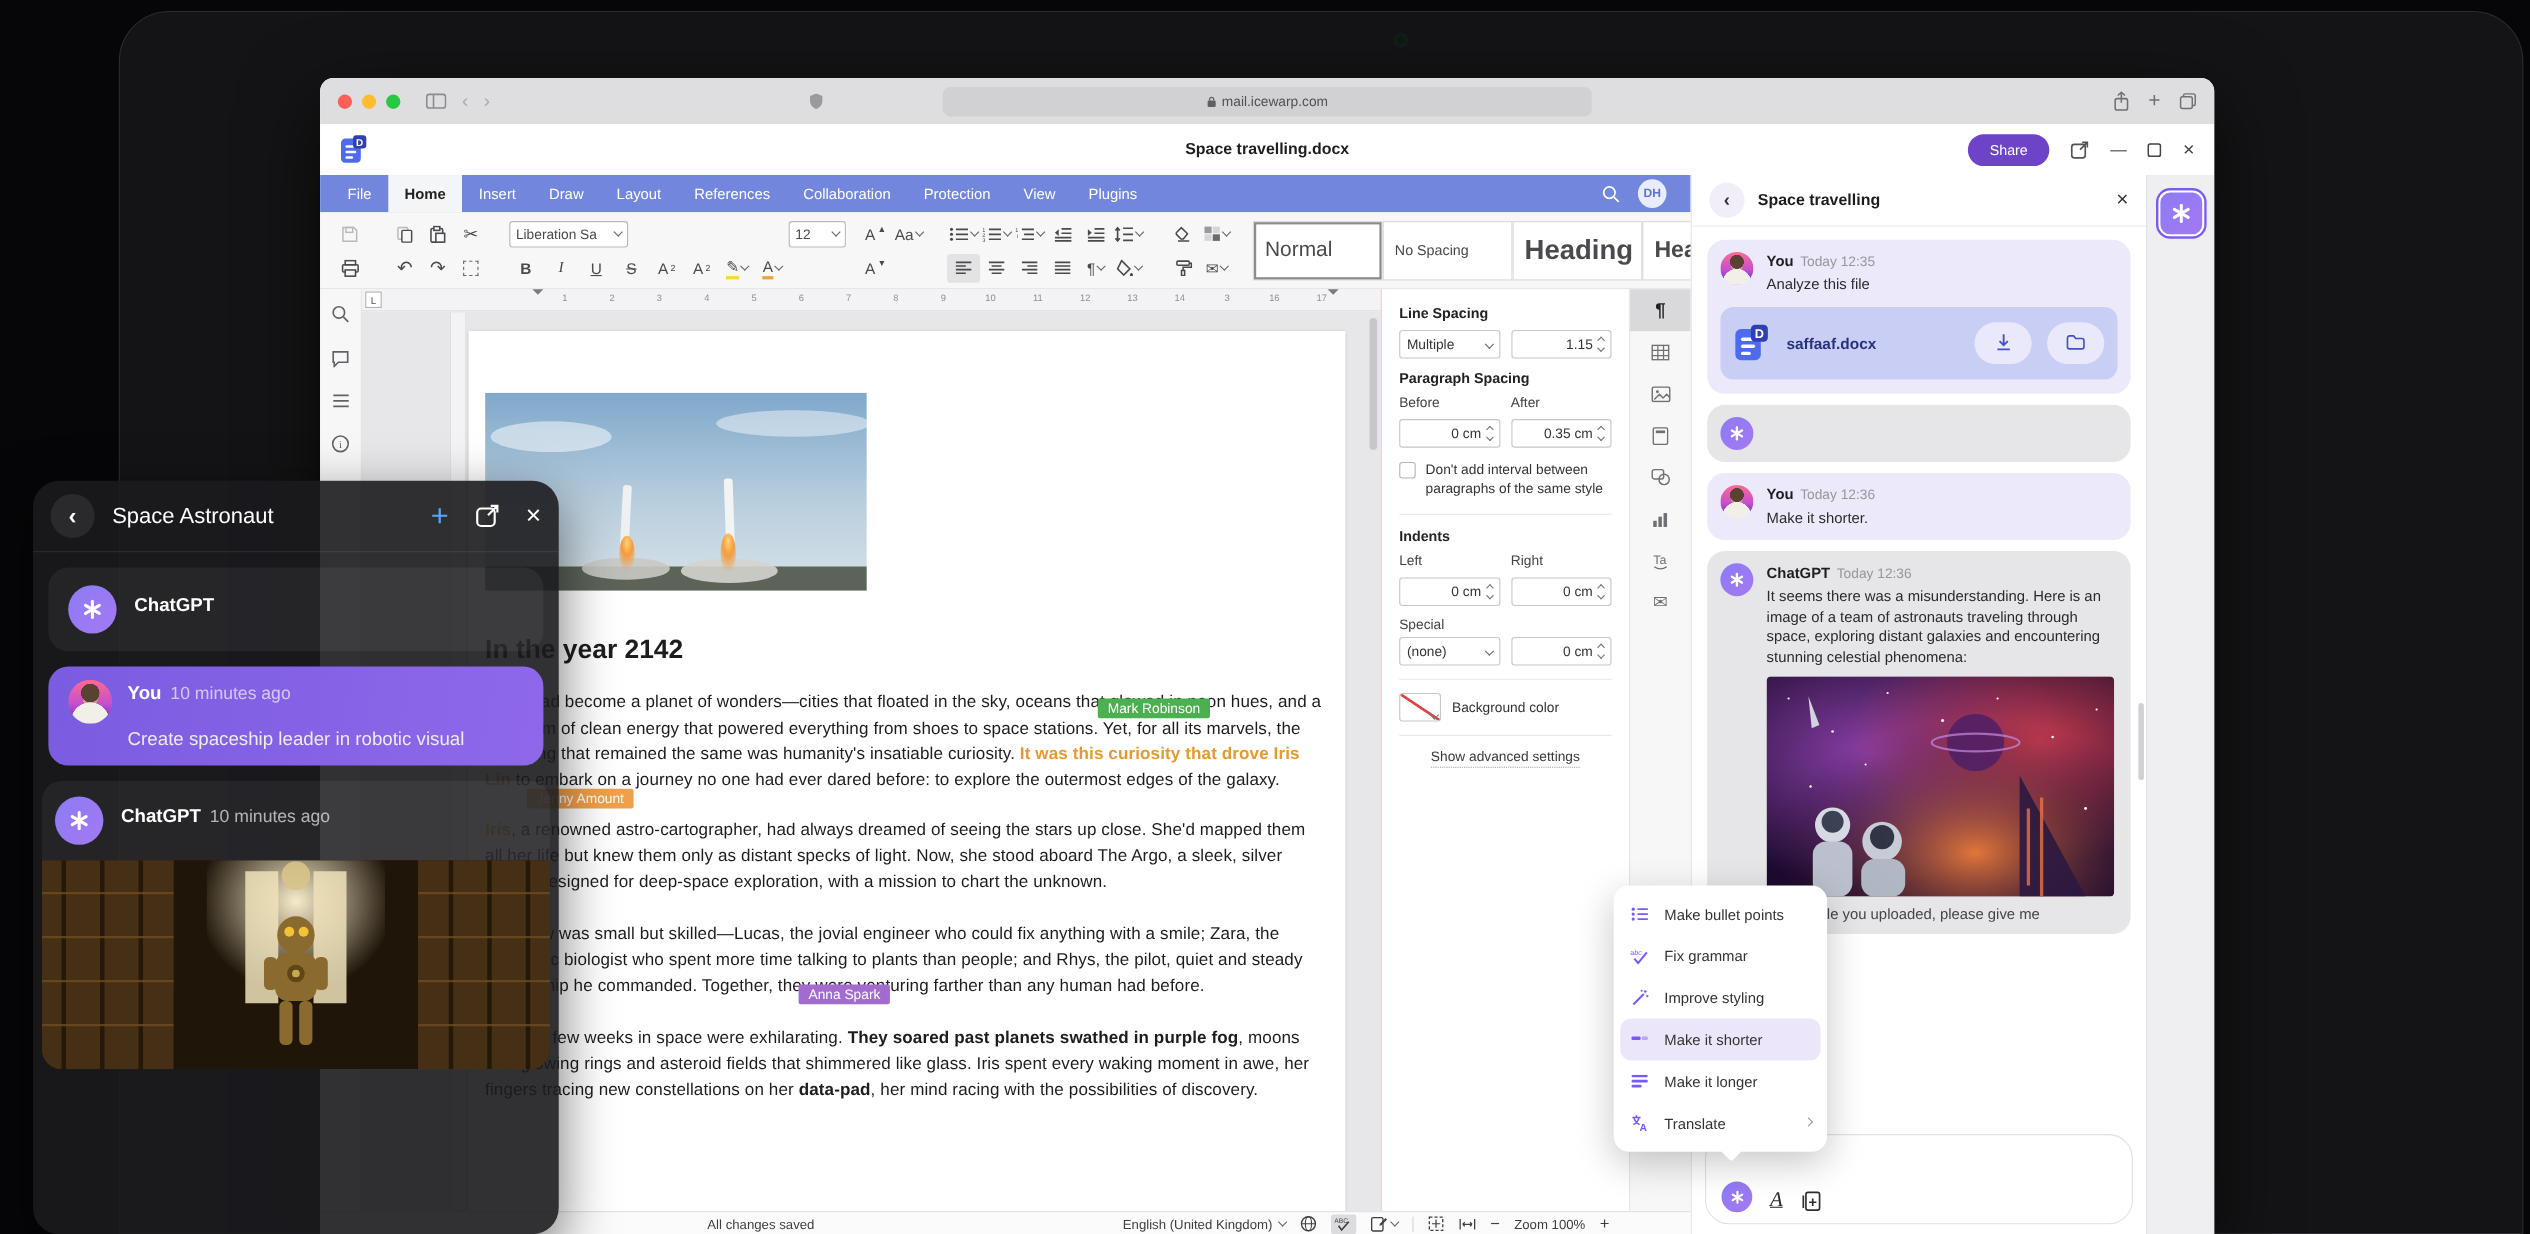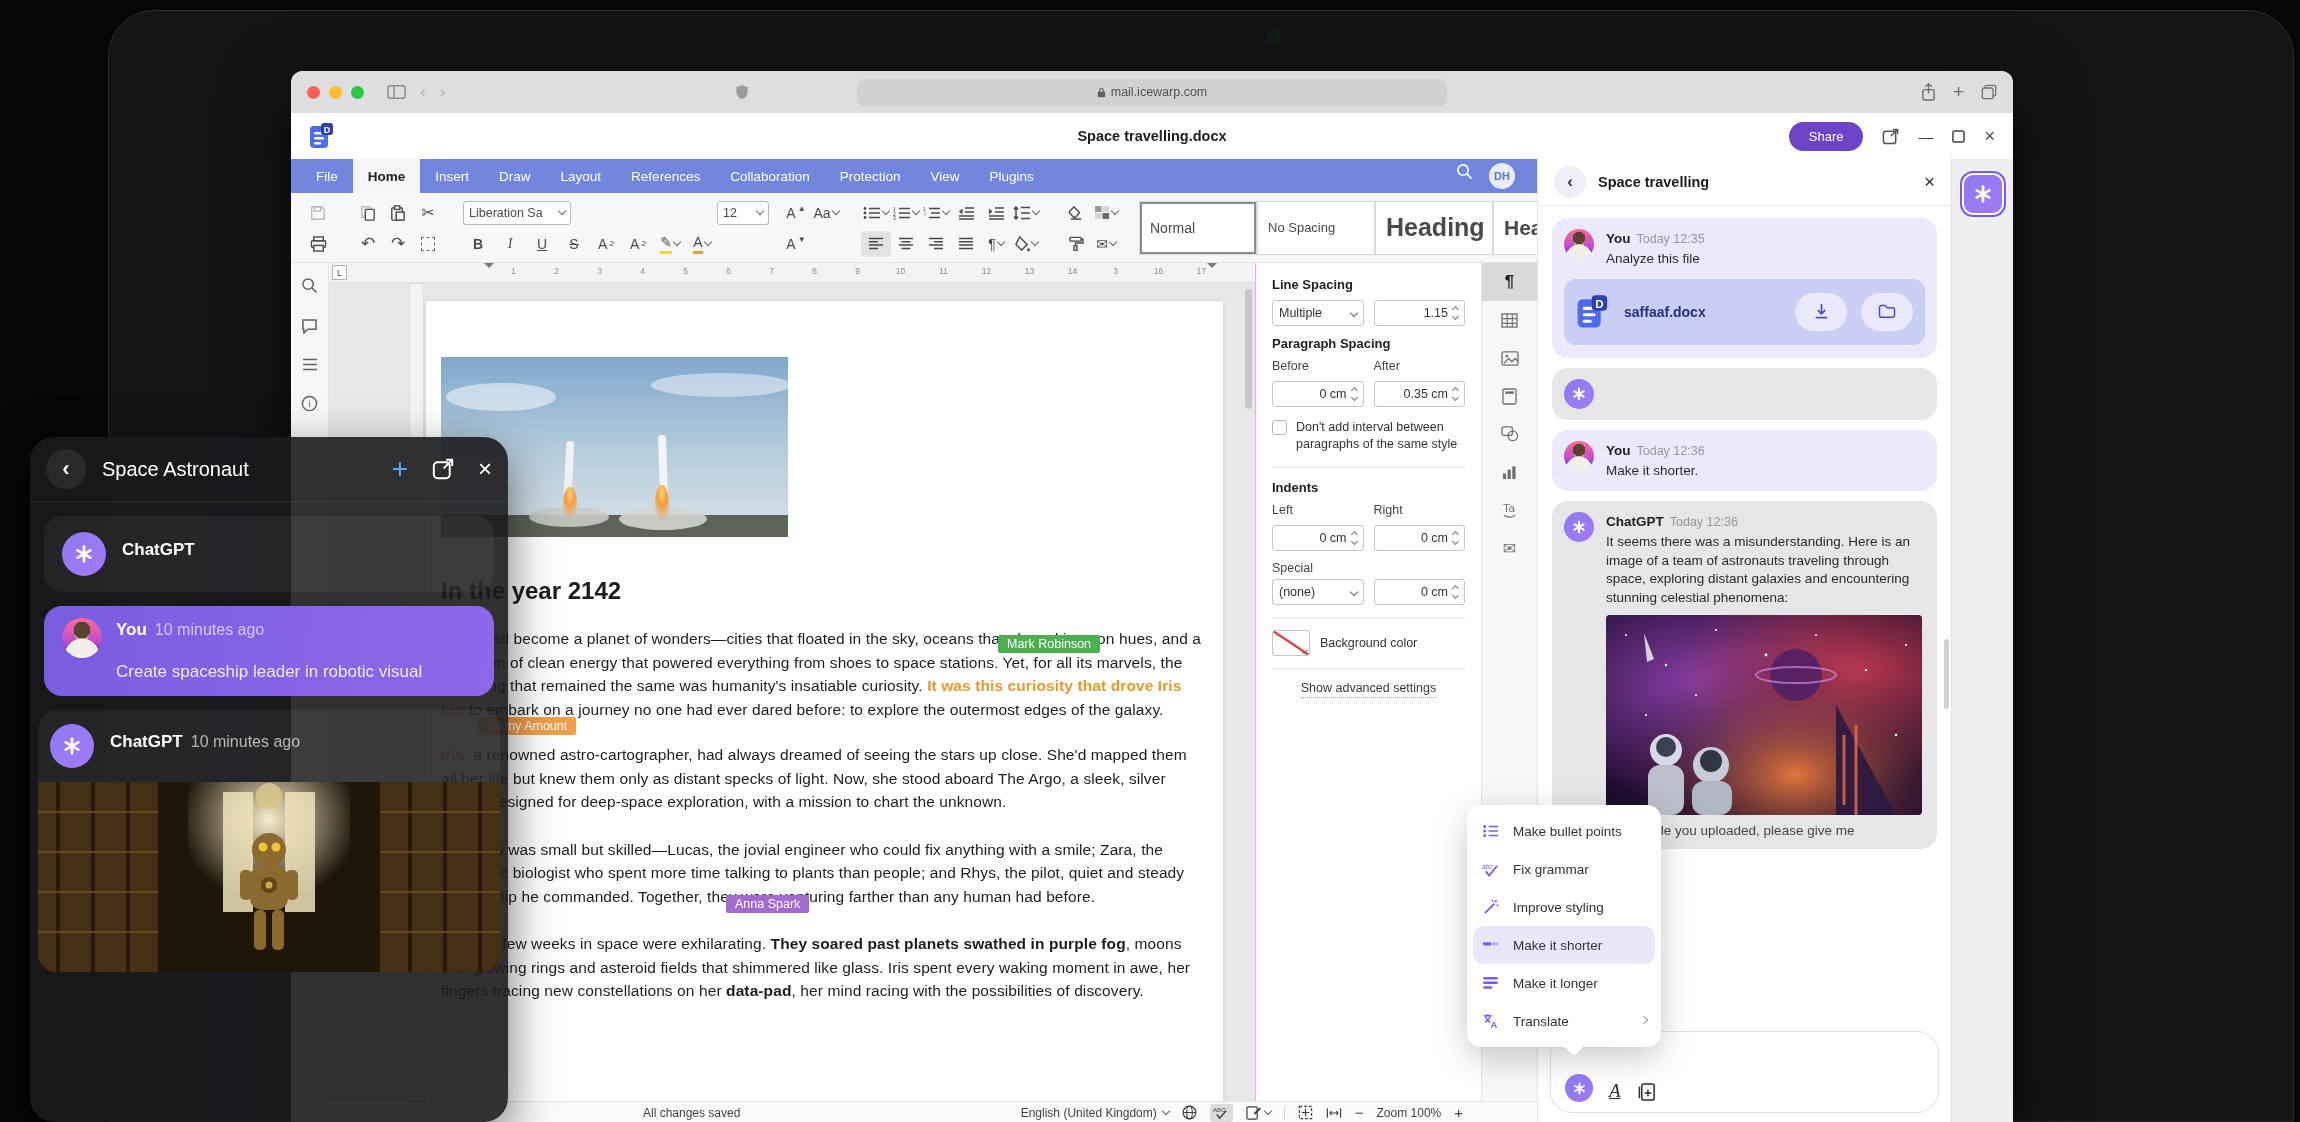--- a/index.html
+++ b/index.html
@@ -21,21 +21,21 @@
   .appR{margin-left:auto;display:flex;align-items:center;gap:19px;color:#525257}
   .sharebtn{background:#6d44c8;color:#fff;font-size:13px;border:none;border-radius:15px;padding:7px 20px;font-family:inherit}
   .wc{font-size:15px;color:#444;line-height:1}
   
   .below{display:flex;height:964px}
   .leftcol{width:1246px;display:flex;flex-direction:column}
   
   .tabs{height:34px;background:#7186dc;display:flex;align-items:center;padding-left:10px}
   .tab{color:#fff;font-size:13.5px;padding:0 15px;height:34px;display:flex;align-items:center}
   .tab.active{background:#f4f5f7;color:#222;font-weight:bold}
-  .tabsR{margin-left:auto;display:flex;align-items:flex-start;gap:16px;padding-right:22px}
+  .tabsR{margin-left:auto;display:flex;align-items:center;gap:16px;padding-right:22px}
   .dh{width:26px;height:26px;border-radius:50%;background:#e9edfb;color:#5a72d8;font-size:11px;font-weight:bold;display:flex;align-items:center;justify-content:center}
   
   .tbar{height:70px;background:#f7f7f8;border-bottom:1px solid #e2e2e4;display:flex;align-items:stretch;padding:4px 6px;color:#4a4a4e}
   .tgroup{display:grid;grid-template-rows:31px 31px;grid-auto-flow:column;align-items:center;padding:0 6px}
   .sep{width:1px;background:#e0e0e2;margin:4px 4px}
   .tb{min-width:30px;height:26px;display:flex;align-items:center;justify-content:center;gap:2px;font-size:14px;border-radius:3px}
   .selbox{border:1px solid #b9b9bd;background:#fff;border-radius:3px;height:24px;display:flex;align-items:center;padding:0 5px;font-size:12.5px;gap:4px;justify-content:space-between}
   .cv{width:6px;height:6px;border-right:1.4px solid #666;border-bottom:1.4px solid #666;transform:rotate(45deg);display:inline-block;margin-top:-3px}
   .cvR{transform:rotate(-45deg)}
   .ul2{border-bottom:3px solid #f3d83a;padding-bottom:1px}
@@ -412,21 +412,21 @@
                   <rect x="8.5" y="1" width="6.5" height="6" fill="#d6d6d9"></rect>
                   <rect x="1" y="8" width="6.5" height="6" fill="#d6d6d9"></rect>
                   <rect x="8.5" y="8" width="6.5" height="6" fill="#6a6a6e"></rect>
                 </svg>
                 <i class="cv"></i>
               </span>
             <span class="tb">✉<i class="cv"></i></span>
           </div>
             <div class="sep"></div>
           <div class="styles">
-            <div class="stcell sel" style="font-size:14px">Normal</div>
+            <div class="stcell sel" style="font-size:19px">Normal</div>
             <div class="stcell" style="font-size:13px">No Spacing</div>
             <div class="stcell" style="font-size:25px;font-weight:bold">Heading 1</div>
             <div class="stcell" style="font-size:21px;font-weight:bold">Heading 2</div>
             <div style="width:26px;height:54px;background:#fff;border:1px solid #d8d8da;display:flex;align-items:center;justify-content:center">
                 <i class="cv"></i>
               </div>
           </div>
         </div>
 
         <div class="editor">

